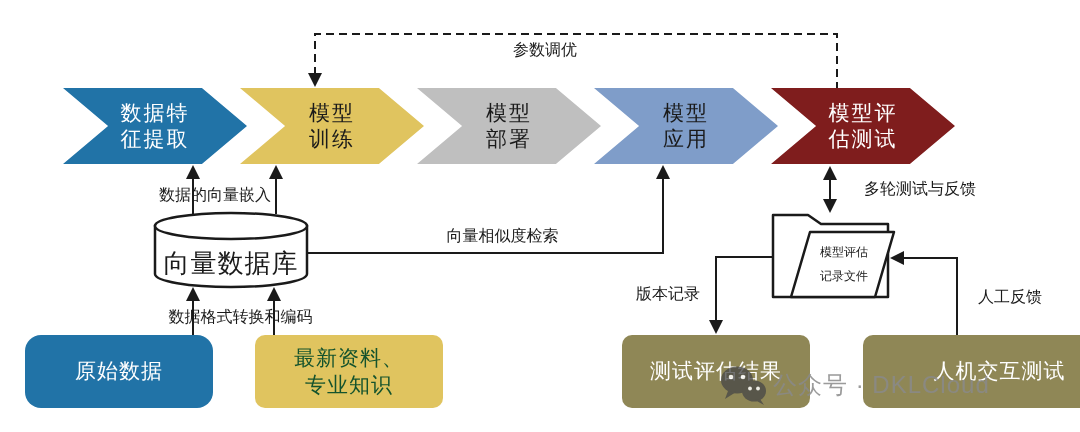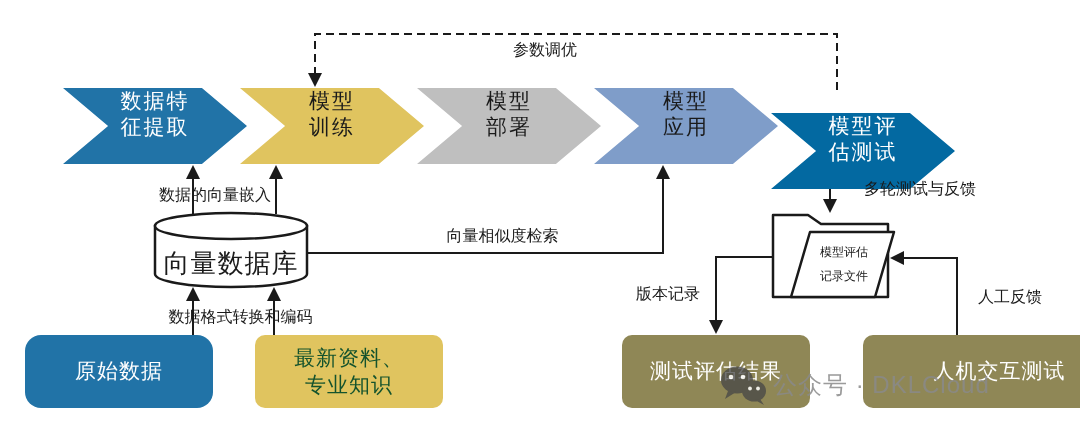--- a/index.html
+++ b/index.html
@@ -1,28 +1,28 @@
 <!DOCTYPE html>
 <html><head>
 <meta charset="utf-8">
 <style>
   html,body{margin:0;padding:0;background:#fff;}
   .canvas{position:relative;width:1080px;height:432px;background:#fff;overflow:hidden;
           font-family:"Liberation Serif","DejaVu Serif",serif;color:#1a1a1a;}
   svg.layer{position:absolute;left:0;top:0;width:1080px;height:432px;}
 
   .chevron{position:absolute;top:88px;width:184px;height:76px;display:flex;flex-direction:column;
-           align-items:center;text-align:center;font-size:21px;line-height:26px;
+           align-items:center;justify-content:center;text-align:center;font-size:21px;line-height:26px;
            letter-spacing:2px;clip-path:polygon(0% 0%,75.5% 0%,100% 50%,75.5% 100%,0% 100%,24.5% 50%);}
   .chevron span{display:block;}
   .c1{left:63px;background:#2173A7;color:#fff;}
   .c2{left:240px;background:#E0C45F;color:#1a1a1a;}
   .c3{left:417px;background:#BFBFBF;color:#1a1a1a;}
   .c4{left:594px;background:#7F9DC9;color:#1a1a1a;}
-  .c5{left:771px;background:#0369a1;color:#fff;margin-top:25px;}
+  .c5{left:771px;background:#7f1d1d;color:#fff;}
 
   .lbl{position:absolute;font-size:16px;text-align:center;white-space:nowrap;}
 
   .box{position:absolute;top:335px;width:188px;height:73px;border-radius:10px;display:flex;
        flex-direction:column;align-items:center;justify-content:center;text-align:center;
        font-size:21px;line-height:27px;letter-spacing:1px;}
   .box-blue{left:25px;background:#2173A7;color:#fff;border-radius:16px;}
   .box-yellow{left:255px;background:#E0C45F;color:#14532d;}
   .box-olive1{left:622px;background:#8F8756;color:#fff;}
   .box-olive2{left:863px;width:189px;background:#8F8756;color:#fff;padding-left:42px;}

